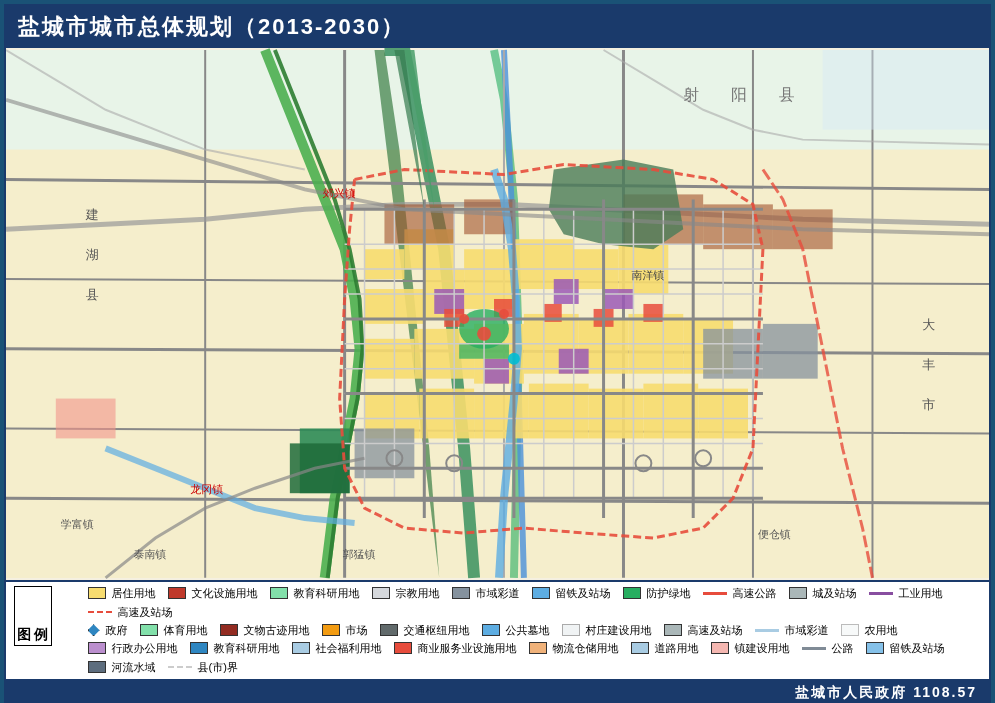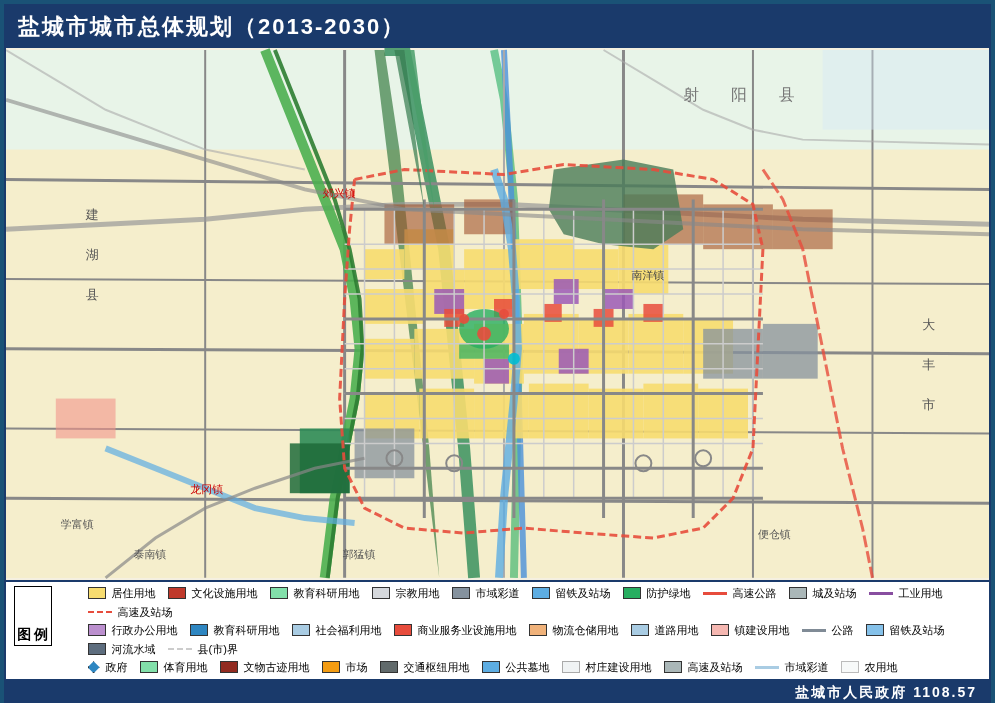--- a/index.html
+++ b/index.html
@@ -367,20 +367,63 @@
               <span class="legend-text">工业用地</span>
             </div>
             <div class="legend-item">
               <span class="legend-line" style="background:#e74c3c; border-top: 2px dashed #e74c3c; background:none; height:0; width:24px;"></span>
               <span class="legend-text">高速及站场</span>
             </div>
           </div>
 
           <div class="legend-row">
             <div class="legend-item">
+              <span class="legend-box" style="background:#2e86c1; width:12px; height:12px; clip-path:polygon(50% 0%,100% 50%,50% 100%,0% 50%);"></span>
+              <span class="legend-text">政府</span>
+            </div>
+            <div class="legend-item">
+              <span class="legend-box" style="background:#82e0aa;"></span>
+              <span class="legend-text">体育用地</span>
+            </div>
+            <div class="legend-item">
+              <span class="legend-box" style="background:#922b21;"></span>
+              <span class="legend-text">文物古迹用地</span>
+            </div>
+            <div class="legend-item">
+              <span class="legend-box" style="background:#f39c12;"></span>
+              <span class="legend-text">市场</span>
+            </div>
+            <div class="legend-item">
+              <span class="legend-box" style="background:#616a6b;"></span>
+              <span class="legend-text">交通枢纽用地</span>
+            </div>
+            <div class="legend-item">
+              <span class="legend-box" style="background:#5dade2;"></span>
+              <span class="legend-text">公共墓地</span>
+            </div>
+            <div class="legend-item">
+              <span class="legend-box" style="background:#f0f3f4; border:1px solid #aaa;"></span>
+              <span class="legend-text">村庄建设用地</span>
+            </div>
+            <div class="legend-item">
+              <span class="legend-box" style="background:#aab7b8;"></span>
+              <span class="legend-text">高速及站场</span>
+            </div>
+            <div class="legend-item">
+              <span class="legend-line" style="background:#a9cce3;"></span>
+              <span class="legend-text">市域彩道</span>
+            </div>
+            <div class="legend-item">
+              <span class="legend-box" style="background:#f7f9f9; border:1px solid #bbb;"></span>
+              <span class="legend-text">农用地</span>
+            </div>
+          </div>
+
+          <div class="legend-row">
+            <div class="legend-item">
               <span class="legend-box" style="background:#bb8fce;"></span>
               <span class="legend-text">行政办公用地</span>
             </div>
             <div class="legend-item">
               <span class="legend-box" style="background:#2e86c1;"></span>
               <span class="legend-text">教育科研用地</span>
             </div>
             <div class="legend-item">
               <span class="legend-box" style="background:#a9cce3;"></span>
               <span class="legend-text">社会福利用地</span>
@@ -409,63 +452,20 @@
               <span class="legend-box" style="background:#85c1e9;"></span>
               <span class="legend-text">留铁及站场</span>
             </div>
             <div class="legend-item">
               <span class="legend-box" style="background:#5d6d7e;"></span>
               <span class="legend-text">河流水域</span>
             </div>
             <div class="legend-item">
               <span class="legend-line" style="background:#ccc; border-top:2px dashed #ccc; background:none; height:0; width:24px;"></span>
               <span class="legend-text">县(市)界</span>
-            </div>
-          </div>
-
-          <div class="legend-row">
-            <div class="legend-item">
-              <span class="legend-box" style="background:#2e86c1; width:12px; height:12px; clip-path:polygon(50% 0%,100% 50%,50% 100%,0% 50%);"></span>
-              <span class="legend-text">政府</span>
-            </div>
-            <div class="legend-item">
-              <span class="legend-box" style="background:#82e0aa;"></span>
-              <span class="legend-text">体育用地</span>
-            </div>
-            <div class="legend-item">
-              <span class="legend-box" style="background:#922b21;"></span>
-              <span class="legend-text">文物古迹用地</span>
-            </div>
-            <div class="legend-item">
-              <span class="legend-box" style="background:#f39c12;"></span>
-              <span class="legend-text">市场</span>
-            </div>
-            <div class="legend-item">
-              <span class="legend-box" style="background:#616a6b;"></span>
-              <span class="legend-text">交通枢纽用地</span>
-            </div>
-            <div class="legend-item">
-              <span class="legend-box" style="background:#5dade2;"></span>
-              <span class="legend-text">公共墓地</span>
-            </div>
-            <div class="legend-item">
-              <span class="legend-box" style="background:#f0f3f4; border:1px solid #aaa;"></span>
-              <span class="legend-text">村庄建设用地</span>
-            </div>
-            <div class="legend-item">
-              <span class="legend-box" style="background:#aab7b8;"></span>
-              <span class="legend-text">高速及站场</span>
-            </div>
-            <div class="legend-item">
-              <span class="legend-line" style="background:#a9cce3;"></span>
-              <span class="legend-text">市域彩道</span>
-            </div>
-            <div class="legend-item">
-              <span class="legend-box" style="background:#f7f9f9; border:1px solid #bbb;"></span>
-              <span class="legend-text">农用地</span>
             </div>
           </div>
         </div>
       </div>
     </div>
 
     <div class="footer">
       <span class="footer-text">盐城市人民政府   1108.57</span>
     </div>
   </div>

